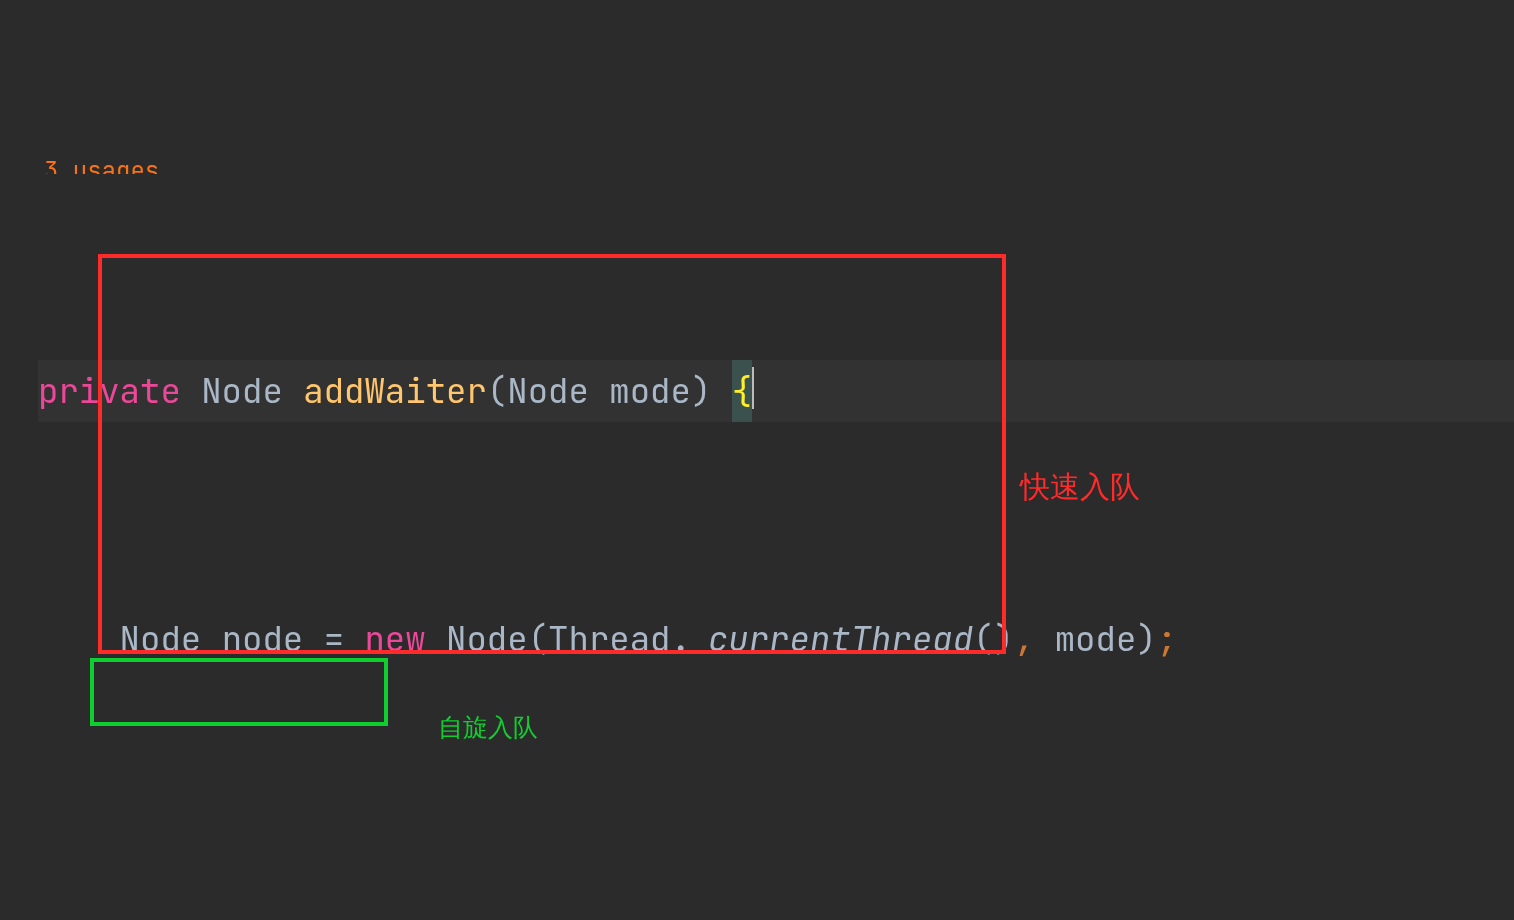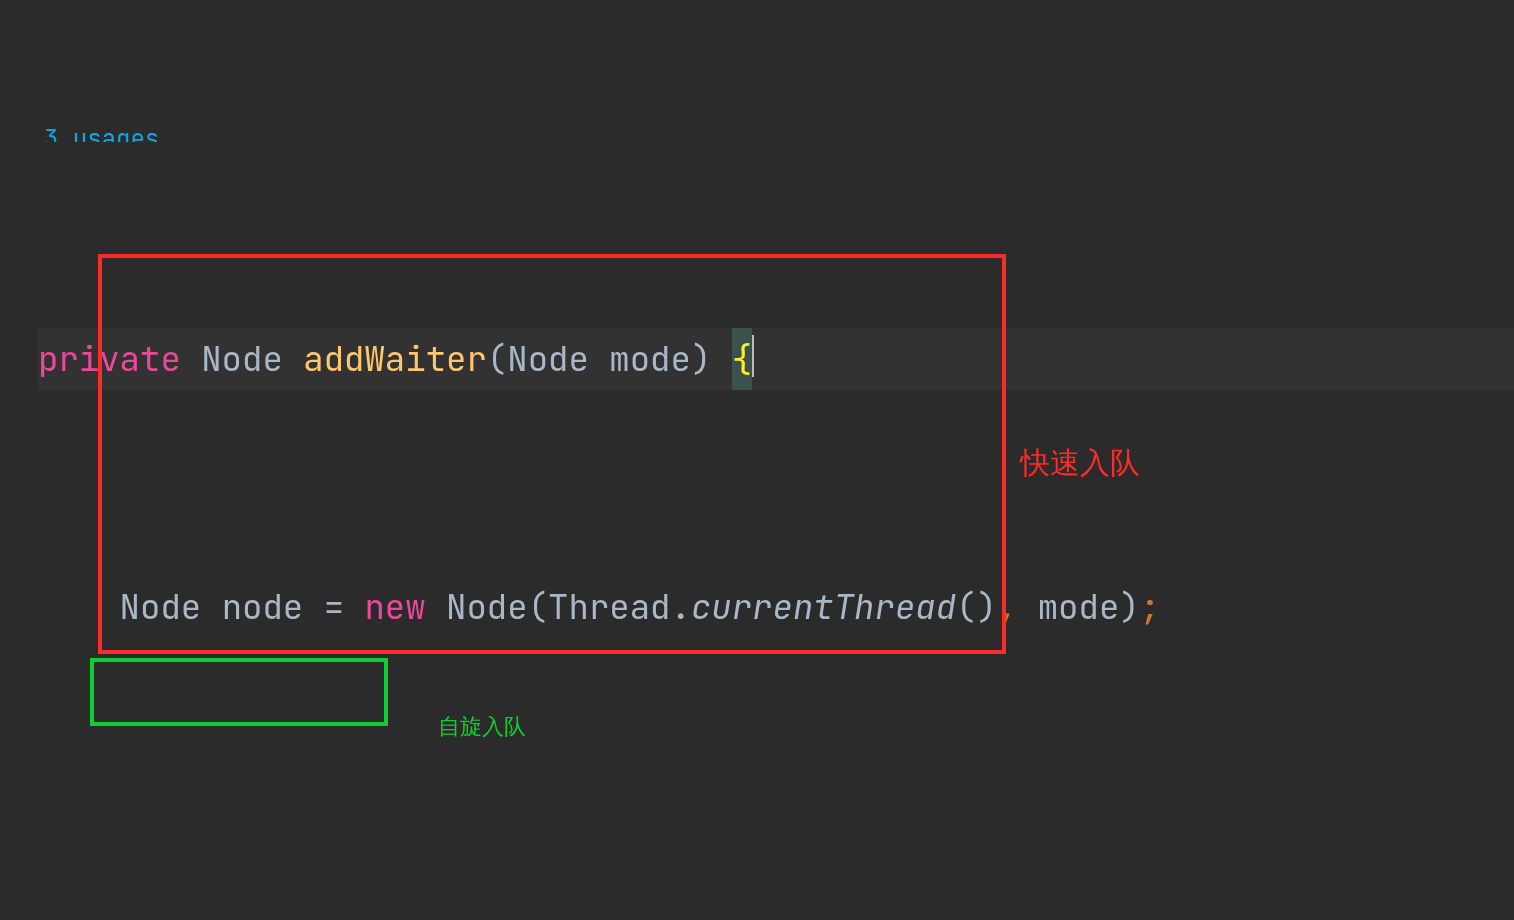--- a/index.html
+++ b/index.html
@@ -14,39 +14,40 @@
     position: relative;
     font-family: "Consolas", "Menlo", "JetBrains Mono", monospace;
     font-size: 34px;
     line-height: 62px;
     color: #a9b7c6;
     padding-left: 38px;
     padding-top: 0;
     white-space: pre;
   }
   .usages {
-    color: #0ea5e9;
+    color: #f97316;
     font-size: 24px;
     line-height: 30px;
     height: 18px;
     overflow: hidden;
     padding-left: 6px;
     letter-spacing: 0px;
+    margin-top: 32px;
   }
   .line {
     height: 62px;
   }
   .line.highlight {
     background: #323232;
   }
   
   .kw   { color: #ec4899; }     
   .type { color: #a9b7c6; }     
   .mname{ color: #ffc66d; }     
-  .italic{ font-style: italic; }
+  .italic{ font-style: italic; margin-left: 17px; }
   .comment{ color: #808080; }
   .semi { color: #cc7832; }
   .paren{ color: #a9b7c6; }
   .brace-match {
     background: #3b514d;
     color: #ffef28;
     display: inline-block;
     padding: 0 0px;
   }
   .caret {
@@ -74,21 +75,21 @@
   .box-green {
     position: absolute;
     border: 4px solid #0ecf2f;
     box-sizing: border-box;
     pointer-events: none;
   }
   .label-green {
     position: absolute;
     color: #0ecf2f;
     font-family: "PingFang SC", "Microsoft YaHei", sans-serif;
-    font-size: 22px;
+    font-size: 25px;
   }
 </style>
 </head>
 <body>
 
 <div class="editor">
   <div class="usages">3 usages</div>
 
   <div class="line highlight"><span class="kw">private</span> <span class="type">Node</span> <span class="mname">addWaiter</span><span class="paren">(</span><span class="type">Node</span> <span>mode</span><span class="paren">)</span> <span class="brace-match">{</span><span class="caret"></span></div>
 
@@ -112,17 +113,17 @@
   
 
   
 
   
 
   
 
   
   <div class="box-red" style="left:98px; top:254px; width:908px; height:400px;"></div>
-  <div class="label-red" style="left:1020px; top:432px;text-align:center;">快速入队</div>
+  <div class="label-red" style="left:1020px; top:456px;text-align:center;">快速入队</div>
 
   <div class="box-green" style="left:90px; top:658px; width:298px; height:68px;"></div>
   <div class="label-green" style="left:438px; top:696px;">自旋入队</div>
 </div>
 
 </body></html>

